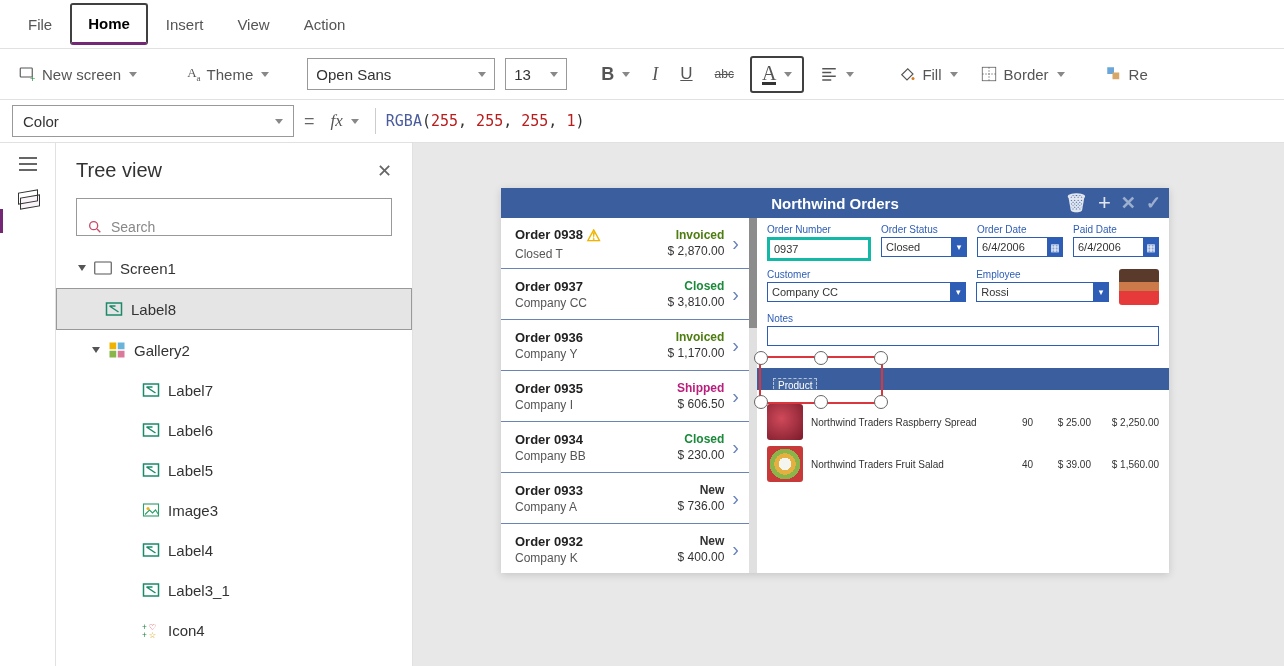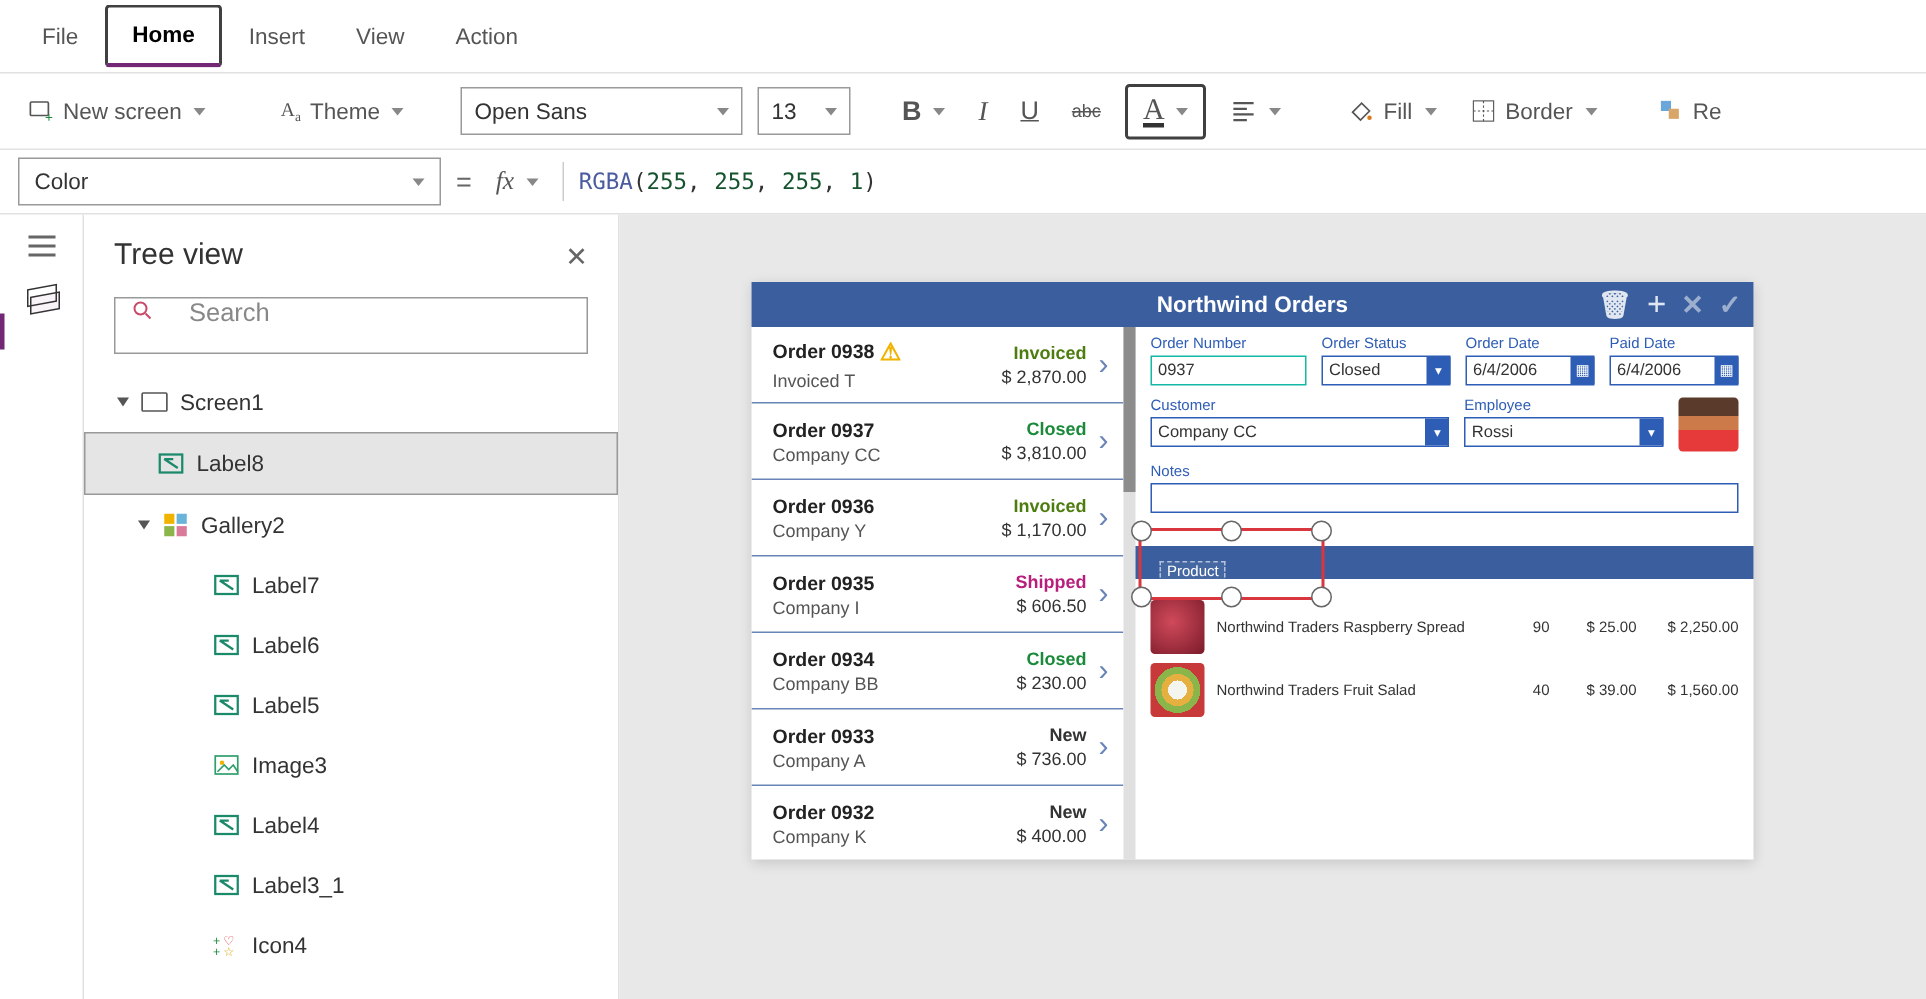--- a/index.html
+++ b/index.html
@@ -12,35 +12,35 @@
 .tb-btn{display:flex;align-items:center;gap:6px;font-size:15px;color:#555;padding:4px 6px}
 .caret{width:0;height:0;border-left:4px solid transparent;border-right:4px solid transparent;border-top:5px solid #888;display:inline-block;margin-left:2px}
 .sel{border:1px solid #999;height:30px;display:flex;align-items:center;padding:0 8px;font-size:15px;background:#fff}
 .sel.font{width:170px;justify-content:space-between}
 .sel.size{width:44px;justify-content:space-between}
 .formula-row{display:flex;align-items:center;height:42px;border-bottom:1px solid #e1e1e1;padding:0 12px;gap:10px}
 .prop-sel{border:1px solid #999;height:30px;width:260px;display:flex;align-items:center;justify-content:space-between;padding:0 10px;font-size:15px}
 .fx{font-style:italic;font-size:17px;font-family:Georgia,serif}
 .formula-text{font-family:Consolas,monospace;font-size:15px}
 .formula-text .fn{color:#4b5c9e}
-.formula-text .num{color:#14532d}
+.formula-text .num{color:#b91c1c}
 .formula-text .p{color:#333}
 .workspace{display:flex;height:525px}
 .leftrail{width:55px;border-right:1px solid #e1e1e1;display:flex;flex-direction:column;align-items:center;padding-top:14px;gap:20px}
 .burger{width:18px;height:14px;display:flex;flex-direction:column;justify-content:space-between}
 .burger div{height:2px;background:#666}
 .layers{position:relative;width:20px;height:16px}
 .layers::before,.layers::after{content:"";position:absolute;width:18px;height:10px;border:1px solid #333;transform:skewY(-10deg)}
 .layers::before{top:0;left:0}
 .layers::after{top:5px;left:2px;background:rgba(116,39,116,.05)}
 .active-marker{position:absolute;left:0;width:3px;height:24px;background:#742774;margin-top:52px}
 .treepanel{width:356px;border-right:1px solid #e1e1e1;display:flex;flex-direction:column}
 .treepanel .hdr{display:flex;align-items:center;justify-content:space-between;padding:16px 20px;font-size:20px;color:#333}
 .close-x{font-size:18px;color:#666;font-weight:300}
-.searchbox{margin:0 20px 12px;border:1px solid #999;height:36px;display:flex;align-items:flex-start;padding:0 10px;gap:23px;color:#888;font-size:17px}
+.searchbox{margin:0 20px 12px;border:1px solid #999;height:36px;display:flex;align-items:flex-end;padding:0 10px;gap:8px;color:#888;font-size:14px}
 .tree{flex:1;overflow:auto;position:relative}
 .tree::-webkit-scrollbar{width:10px}
 .tree::-webkit-scrollbar-thumb{background:#c4c4c4}
 .tnode{display:flex;align-items:center;height:40px;font-size:15px;color:#333;gap:8px}
 .tnode.sel{background:#e5e5e5}
 .indent1{padding-left:22px}
 .indent2{padding-left:48px}
 .indent3{padding-left:86px}
 .tnode .exp{width:0;height:0;border-left:4px solid transparent;border-right:4px solid transparent;border-top:6px solid #555}
 .canvas-area{flex:1;background:#e8e8e8;position:relative;overflow:hidden}
@@ -64,21 +64,21 @@
 .order-item .arrow{color:#6a84b8;font-size:20px;margin-left:8px;font-weight:300}
 .warn{color:#f0b400;font-size:16px;vertical-align:middle}
 .scroll-gutter{width:8px;background:#e0e0e0;position:relative}
 .scroll-gutter .thumb{position:absolute;top:0;left:0;right:0;height:110px;background:#8c8c8c}
 .detail{flex:1;padding:6px 10px;font-size:11px;color:#333;position:relative}
 .field-row{display:flex;gap:10px;margin-bottom:8px}
 .field{flex:1}
 .field.small{flex:0 0 86px}
 .field label{display:block;color:#2e5db5;font-size:10px;margin-bottom:2px}
 .ctrl{border:1px solid #2e5db5;height:18px;display:flex;align-items:center;padding:0 4px;font-size:11px;background:#fff}
-.ctrl.text{border:1px solid #14b8a6}
+.ctrl.text{border:3px solid #14b8a6}
 .ctrl.dd{justify-content:space-between;position:relative}
 .ctrl.dd .ddb{width:16px;height:18px;background:#2e5db5;color:#fff;display:flex;align-items:center;justify-content:center;margin:-1px -5px -1px 0;font-size:9px}
 .ctrl.date .cal{width:16px;height:18px;background:#2e5db5;color:#fff;display:flex;align-items:center;justify-content:center;margin:-1px -5px -1px 0;font-size:10px}
 .avatar{width:40px;height:36px;background:linear-gradient(180deg,#5a3a2a 0%,#5a3a2a 35%,#cc7a4a 35%,#cc7a4a 60%,#e63a3a 60%);border-radius:3px}
 .notes-box{border:1px solid #2e5db5;height:18px}
 .prod-hdr{height:22px;background:#3b5f9e;margin:0 -10px}
 .sel-handles{position:absolute;border:2px solid #d9363e;border-radius:3px;width:120px;height:44px;left:-8px;top:-12px;pointer-events:none}
 .handle{width:12px;height:12px;border:1px solid #666;border-radius:50%;background:#fff;position:absolute}
 .sel-handles .h1{top:-7px;left:-7px}.sel-handles .h2{top:-7px;left:50%;margin-left:-7px}.sel-handles .h3{top:-7px;right:-7px}
 .sel-handles .h4{bottom:-7px;left:-7px}.sel-handles .h5{bottom:-7px;left:50%;margin-left:-7px}.sel-handles .h6{bottom:-7px;right:-7px}
@@ -313,21 +313,21 @@
           <span style="font-weight:300;font-size:22px">+</span>
           <span style="opacity:.5">✕</span>
           <span style="opacity:.5">✓</span>
         </div>
       </div>
       <div class="app-body">
         <div class="order-list" id="order-list">
             <div class="order-item">
               <div class="left">
                 <div class="oid">Order 0938 <span class="warn">⚠</span></div>
-                <div class="co">Invoiced T</div>
+                <div class="co">Closed T</div>
               </div>
               <div class="right">
                 <div class="status st-invoiced">Invoiced</div>
                 <div class="amt">$ 2,870.00</div>
               </div>
               <div class="arrow">›</div>
             </div>
             <div class="order-item">
               <div class="left">
                 <div class="oid">Order 0937</div>

